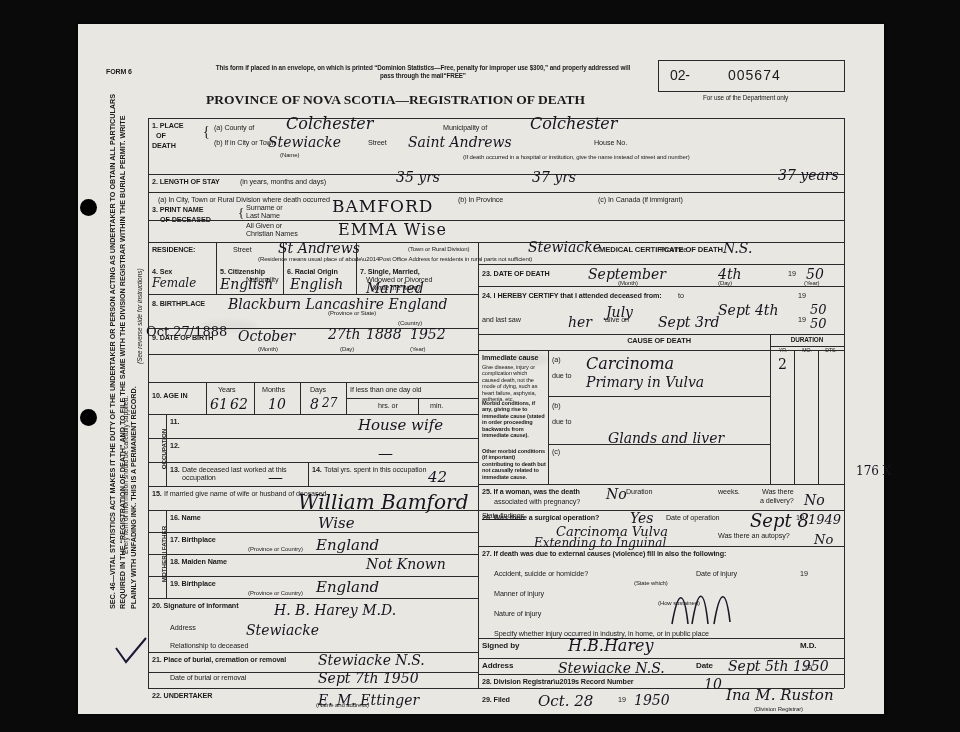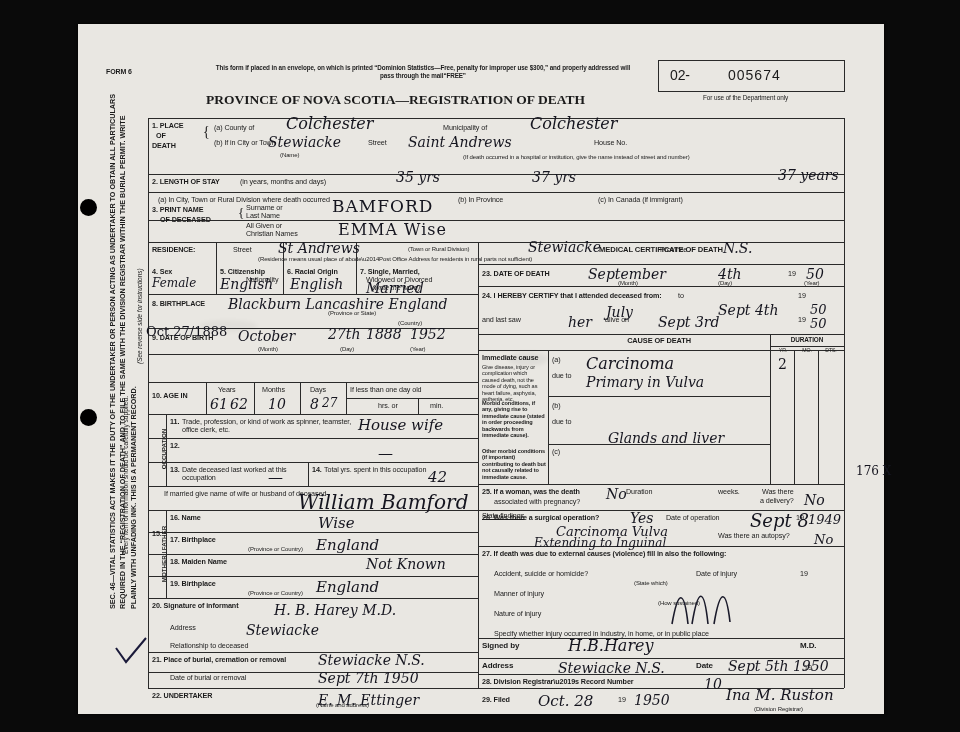--- a/index.html
+++ b/index.html
@@ -167,28 +167,27 @@
 
     <div class="t b" style="left:74px;top:368px;">10. AGE IN</div>
     <div class="t" style="left:140px;top:362px;">Years</div>
     <div class="t" style="left:184px;top:362px;">Months</div>
     <div class="t" style="left:232px;top:362px;">Days</div>
     <div class="t" style="left:272px;top:362px;">If less than one day old</div>
     <div class="t" style="left:300px;top:378px;">hrs. or</div>
     <div class="t" style="left:352px;top:378px;">min.</div>
 
     <div class="t b" style="left:92px;top:394px;">11.</div>
-    <div class="t" style="left:104px;top:394px;width:175px;">Trade, profession, or kind of work as spinner, teamster, office clerk, etc.</div>
     <div class="t b" style="left:92px;top:418px;">12.</div>
     <div class="t b" style="left:92px;top:442px;">13.</div>
     <div class="t" style="left:104px;top:442px;width:120px;">Date deceased last worked at this occupation</div>
     <div class="t b" style="left:234px;top:442px;">14.</div>
     <div class="t" style="left:246px;top:442px;width:110px;">Total yrs. spent in this occupation</div>
 
-    <div class="t b" style="left:74px;top:466px;margin-top:40px;">15.</div>
+    <div class="t b" style="left:74px;top:466px;">15.</div>
     <div class="t" style="left:86px;top:466px;width:200px;">If married give name of wife or husband of deceased</div>
 
     <div class="t b" style="left:92px;top:490px;text-align:center;">16. Name</div>
     <div class="t b" style="left:92px;top:512px;">17. Birthplace</div>
     <div class="t" style="left:170px;top:522px;font-size:6px;">(Province or Country)</div>
     <div class="t b" style="left:92px;top:534px;">18. Maiden Name</div>
     <div class="t b" style="left:92px;top:556px;">19. Birthplace</div>
     <div class="t" style="left:170px;top:566px;font-size:6px;">(Province or Country)</div>
 
     <div class="rot" style="left:82px;top:458px;width:66px;font-size:6.2px;text-align:center;">OCCUPATION</div>

